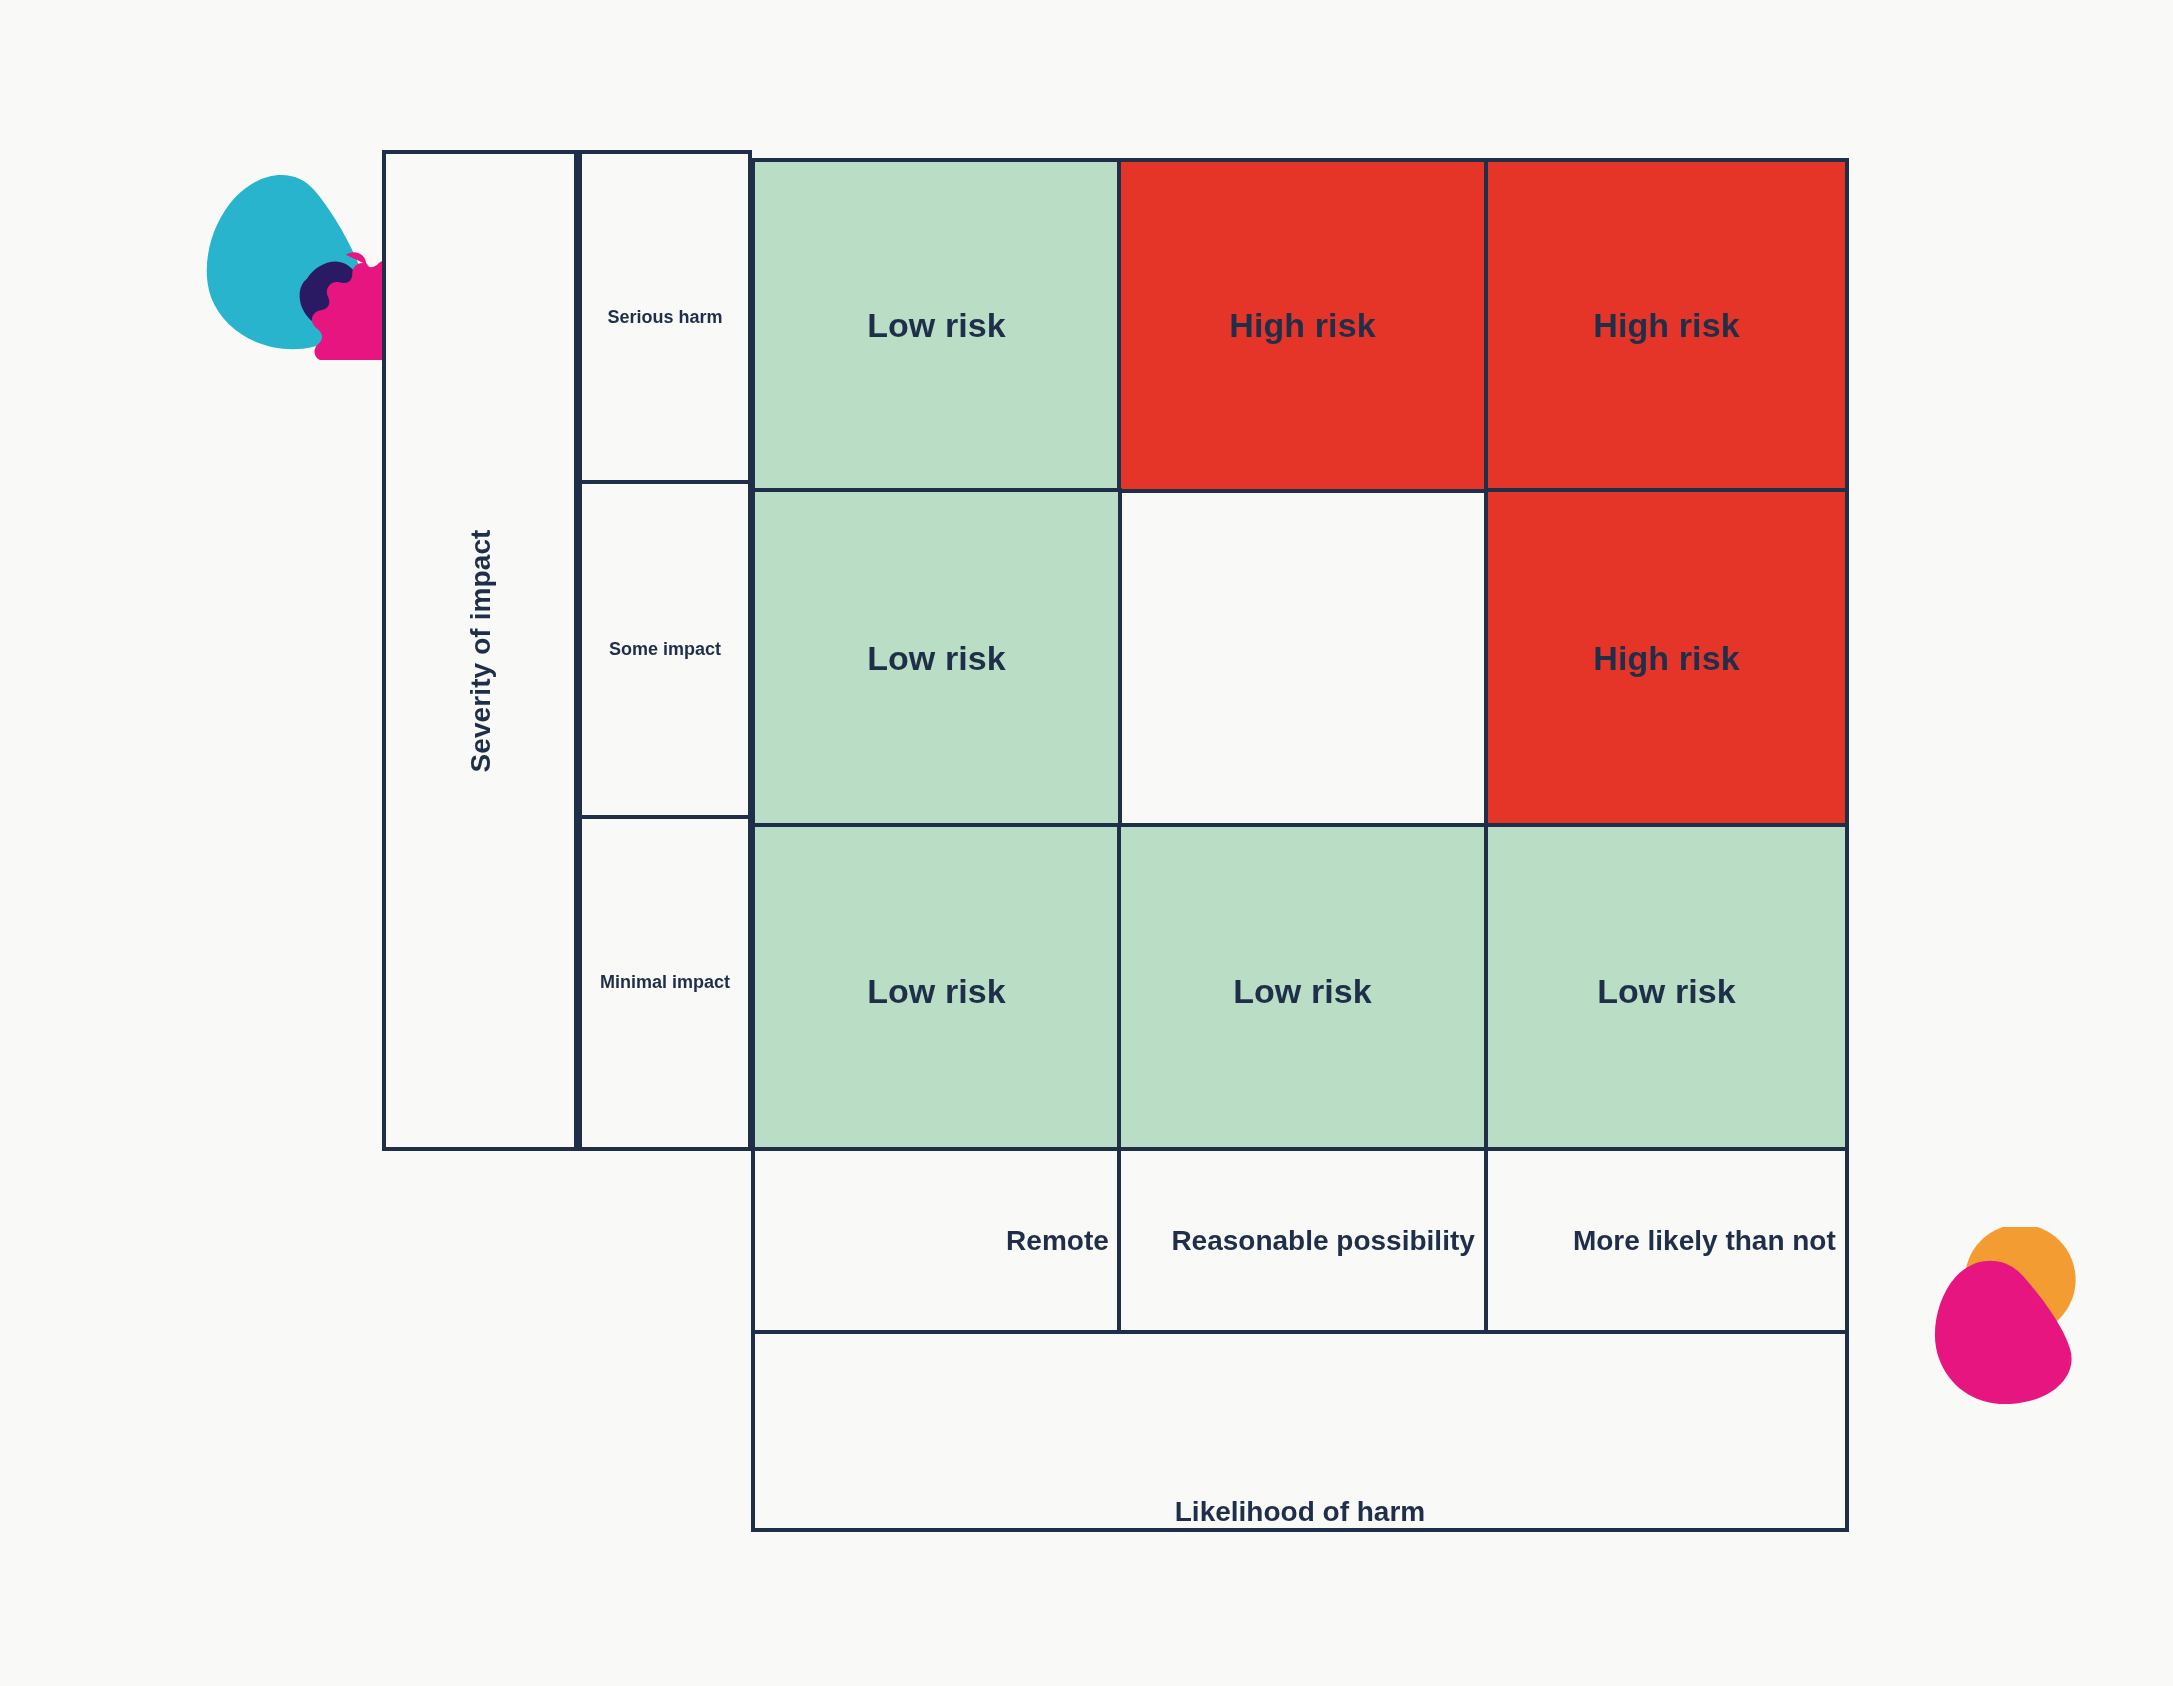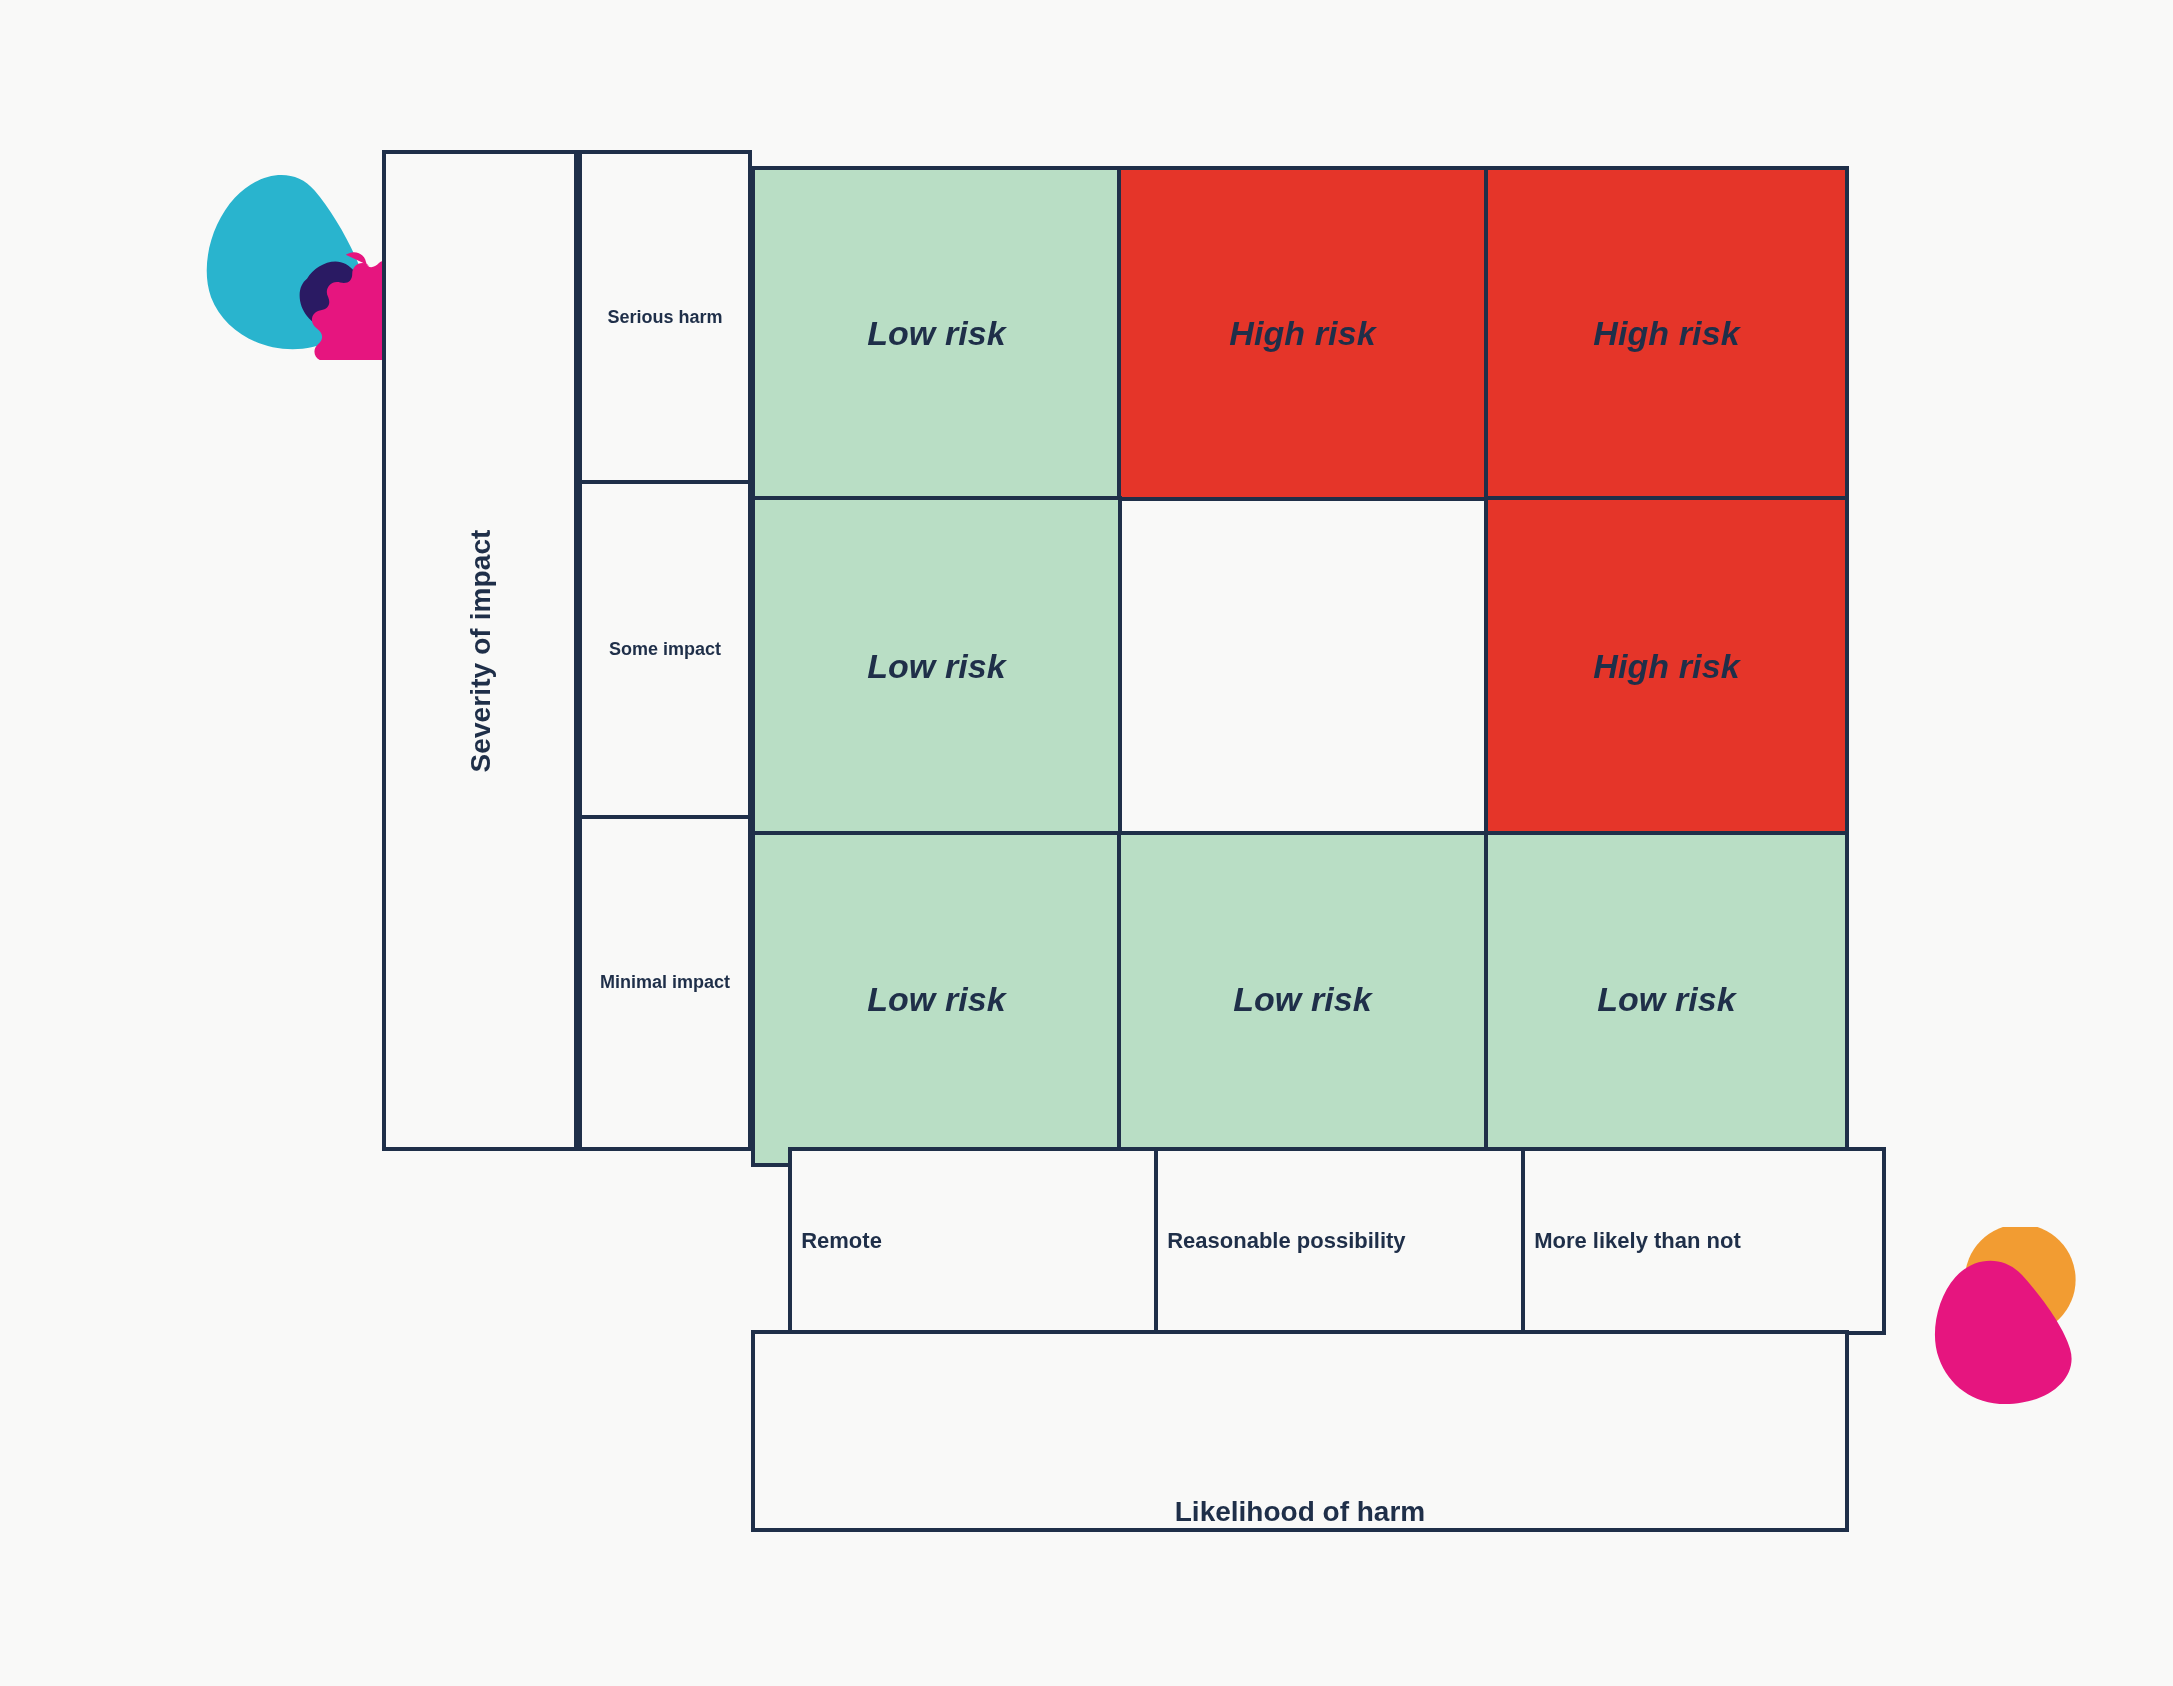--- a/index.html
+++ b/index.html
@@ -84,24 +84,23 @@
     padding: 0 7.4px;
   }
   .row-label-cell.r0 { top: 0px;   height: 335px; }
   .row-label-cell.r1 { top: 330px; height: 340px; }
   .row-label-cell.r2 { top: 665px; height: 336px; }
 
   
   .risk-grid {
     position: absolute;
     left: 369px;
-    top: 16px;
+    top: 8px;
     width: 1098px;
     height: 831px;
-    font-style: italic;
   }
   .risk-cell {
     position: absolute;
     border: 4.6px solid #1F2F49;
     box-sizing: border-box;
     display: flex;
     align-items: center;
     justify-content: center;
     text-align: center;
     font-size: 34px;
@@ -126,28 +125,27 @@
   }
   .likelihood-cell {
     position: absolute;
     top: 0;
     height: 188px;
     border: 4.6px solid #1F2F49;
     box-sizing: border-box;
     background: #F9F9F8;
     display: flex;
     align-items: center;
-    justify-content: flex-start;
+    justify-content: flex-end;
     text-align: center;
-    font-size: 22px;
+    font-size: 28px;
     font-weight: 700;
     color: #1F2F49;
     line-height: 1.32;
     padding: 0 9.2px;
-    margin-left: 37px;
   }
 
   
   .likelihood-axis-box {
     position: absolute;
     left: 369px;
     top: 1180px;
     width: 1098px;
     height: 202px;
     border: 4.6px solid #1F2F49;

